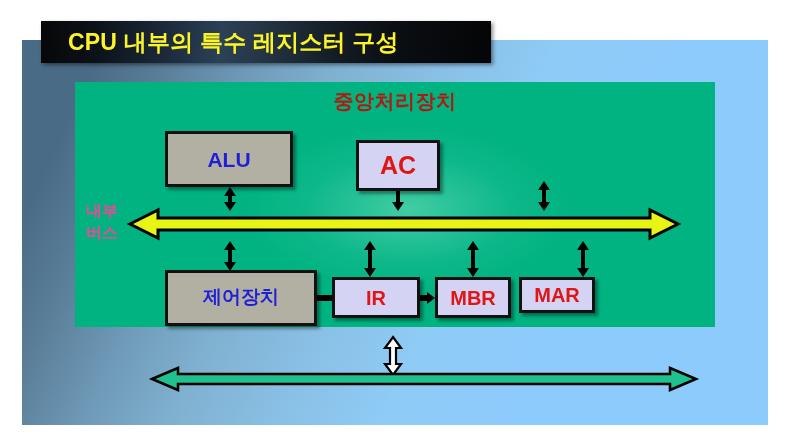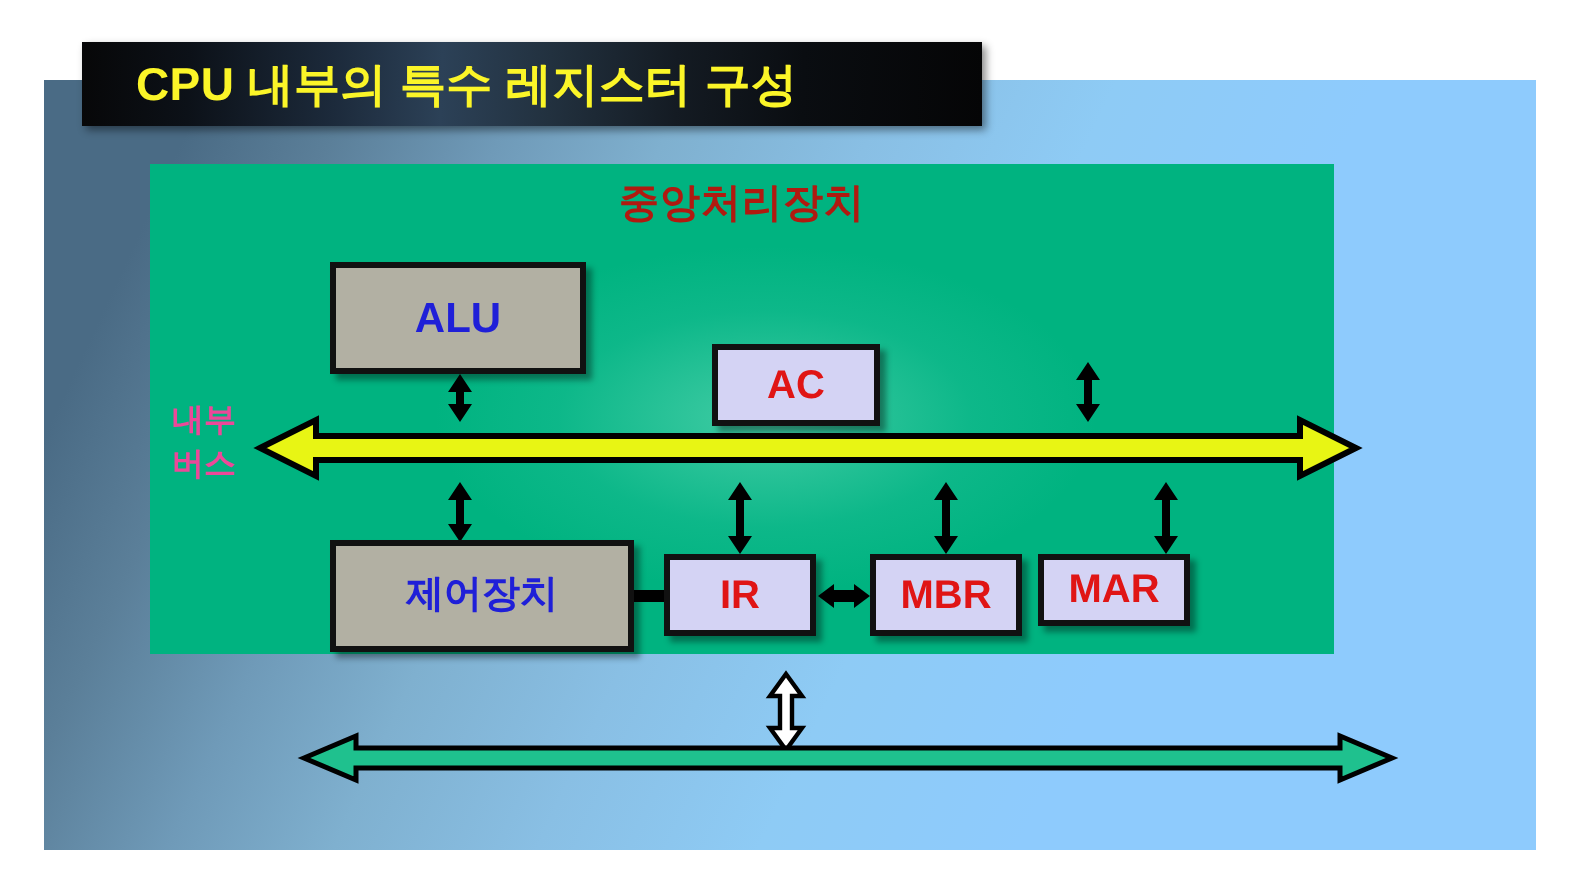--- a/index.html
+++ b/index.html
@@ -61,21 +61,21 @@
     letter-spacing: 0.2px;
     padding-left: 14px;
     white-space: nowrap;
     line-height: 1;
   }
   
   .cpu-box {
     position: absolute;
     left: 75px;
     top: 82px;
-    width: 592px;
+    width: 640px;
     height: 245px;
     background:
       radial-gradient(ellipse 230px 120px at 52% 52%,
         rgba(120,225,195,0.55) 0%,
         rgba(60,200,170,0.22) 45%,
         rgba(0,179,128,0) 72%),
       #00b380;
   }
   .cpu-title {
     position: absolute;
@@ -103,24 +103,24 @@
   .unit.gray {
     background: #b2b0a3;
     color: #1f1fd8;
   }
   .unit.lav {
     background: #d4d3f4;
     color: #e01515;
   }
   
   #unit-alu   { left:165px; top:131px; width:128px; height:56px; font-size:21px; }
-  #unit-ac    { left:356px; top:140px; width:84px;  height:41px; font-size:20px;margin-top:32px; }
+  #unit-ac    { left:356px; top:140px; width:84px;  height:51px; font-size:25px; }
   #unit-pc    { left:502px; top:140px; width:84px;  height:41px; font-size:20px; }
   #unit-cu    { left:165px; top:270px; width:152px; height:56px; font-size:19px;font-family:Liberation Mono, monospace; }
-  #unit-ir    { left:332px; top:277px; width:76px;  height:41px; font-size:20px; }
+  #unit-ir    { left:332px; top:277px; width:88px;  height:41px; font-size:20px; }
   #unit-mbr   { left:435px; top:277px; width:76px;  height:41px; font-size:20px; }
   #unit-mar   { left:519px; top:277px; width:76px;  height:36px; font-size:20px; }
 
   
   .bus-internal {
     position: absolute;
     left: 128px;
     top: 208px;
     width: 552px;
     height: 32px;

